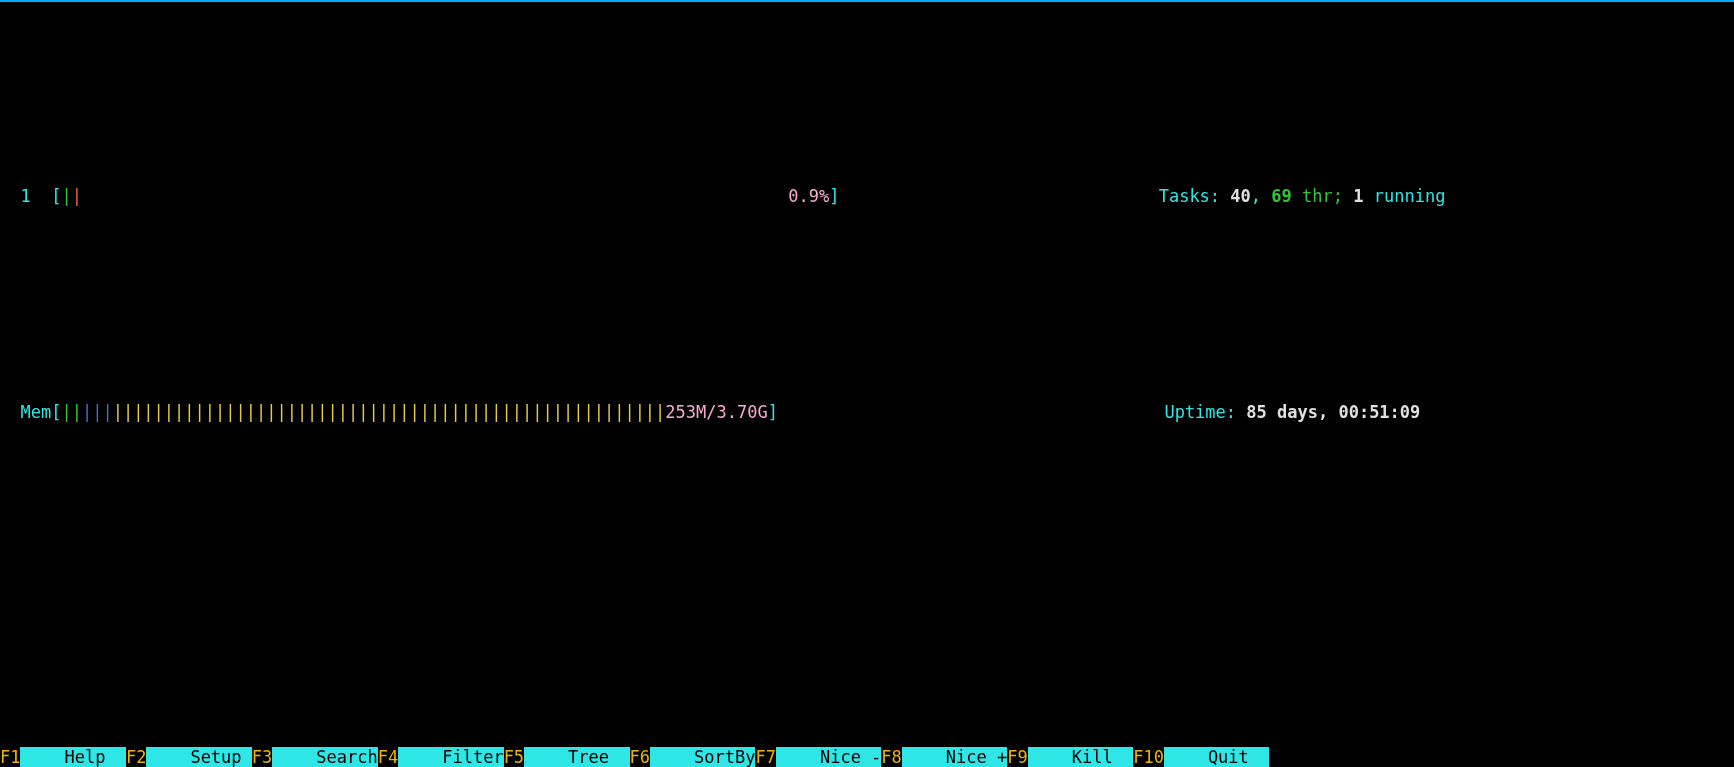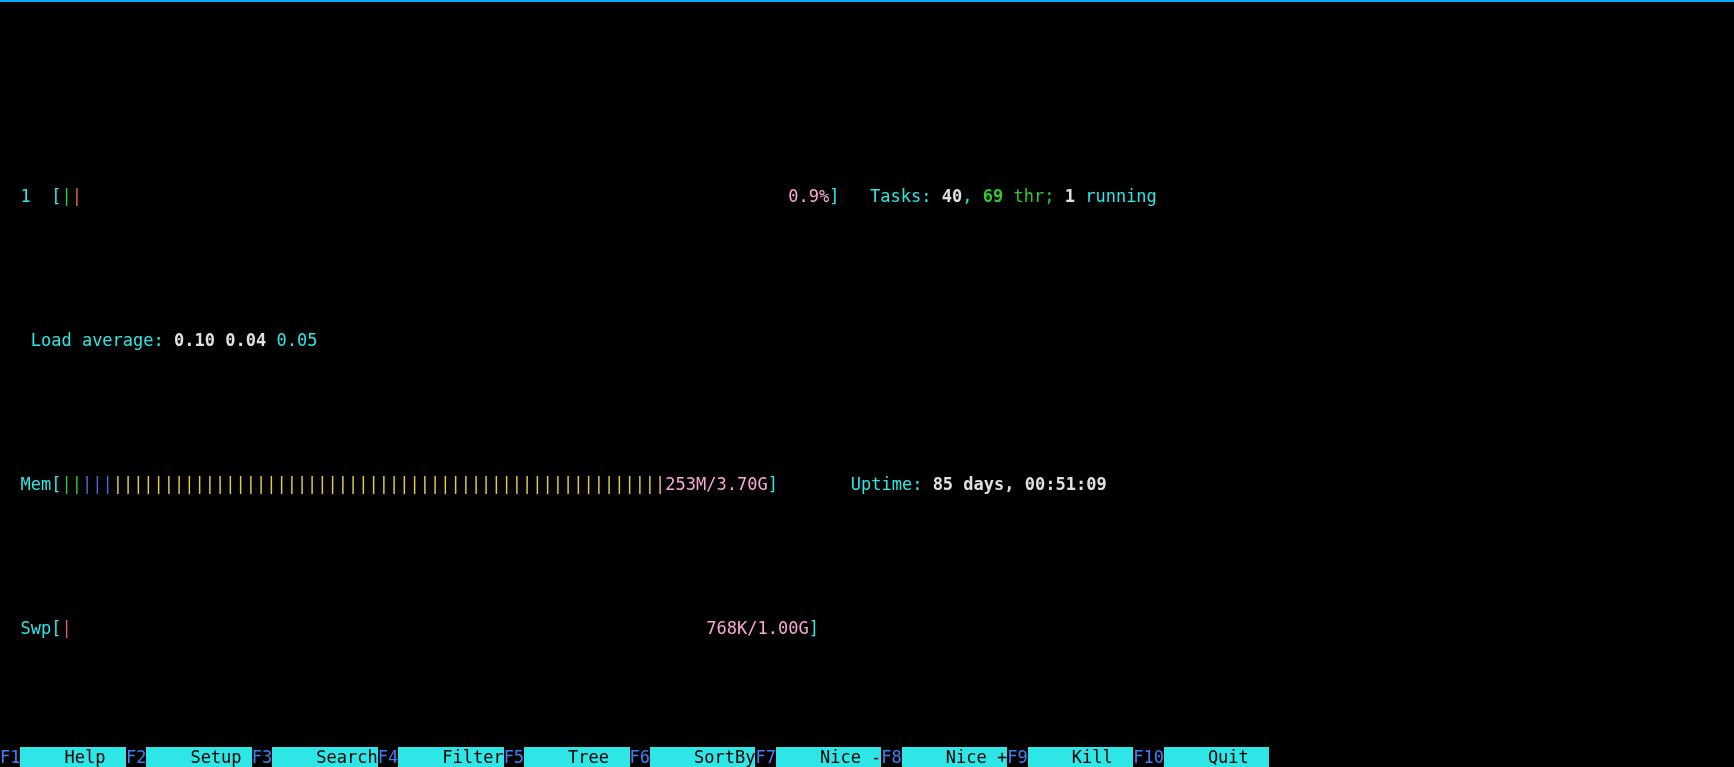--- a/index.html
+++ b/index.html
@@ -15,65 +15,59 @@
   .cyan{color:#2ee6e6;}
   .green{color:#31c831;}
   .yellow{color:#e6c84a;}
   .red{color:#e85d5d;}
   .white{color:#e0e0e0;}
   .gray{color:#f9a8d4;}
 
   
   .hdr-row{display:flex;}
   .hdr-left{flex:0 0 820px;}
-  .hdr-right{flex:1;}
+  .hdr-right{flex:1;text-align:center;}
 
   #footer{
     position:absolute;left:0;bottom:0;
     width:1734px;
     background:#000;
   }
-  .fkey-num{color:#3b82f6;}
+  .fkey-num{color:#eab308;}
   .fkey-lbl{background:#2ee6e6;color:#000;padding-left:44px;}
 </style>
 </head>
 <body>
 
 <div id="screen">
   <div style="height:14px"></div>
 
   
   <div class="hdr-row">
     <div class="hdr-left">
 <span class="cyan">  </span><span class="cyan">1</span><span class="cyan">  [</span><span class="green">|</span><span class="red">|</span><span>                                                                     </span><span class="gray">0.9%</span><span class="cyan">]</span>
     </div>
     <div class="hdr-right">
 <span>   </span><span class="cyan">Tasks:</span> <span class="white" style="font-weight:bold">40</span><span class="cyan">,</span> <span class="green" style="font-weight:bold">69</span> <span class="green">thr;</span> <span class="white" style="font-weight:bold">1</span> <span class="cyan">running</span>
     </div>
   </div>
 
   <div class="hdr-row">
-    <div class="hdr-right">
-<span>   </span><span class="cyan">Load average:</span> <span class="white" style="font-weight:bold">0.10</span> <span class="white" style="font-weight:bold">0.04</span> <span class="cyan">0.05</span>
-    </div>
   </div>
 
   <div class="hdr-row">
     <div class="hdr-left">
 <span class="cyan">  </span><span class="cyan">Mem</span><span class="cyan">[</span><span class="green">||</span><span style="color:#4a6ad8">|||</span><span class="yellow">||||||||||||||||||||||||||||||||||||||||||||||||||||||</span><span class="gray">253M</span><span class="gray">/</span><span class="gray">3.70G</span><span class="cyan">]</span>
     </div>
     <div class="hdr-right">
 <span>   </span><span class="cyan">Uptime:</span> <span class="white" style="font-weight:bold">85 days, 00:51:09</span>
     </div>
   </div>
 
   <div class="hdr-row">
-    <div class="hdr-left">
-<span class="cyan">  </span><span class="cyan">Swp</span><span class="cyan">[</span><span class="red">|</span><span>                                                              </span><span class="gray">768K</span><span class="gray">/</span><span class="gray">1.00G</span><span class="cyan">]</span>
-    </div>
     <div class="hdr-right"></div>
   </div>
 
   <div style="height:24px"></div>
 
   
   
 
   
   

